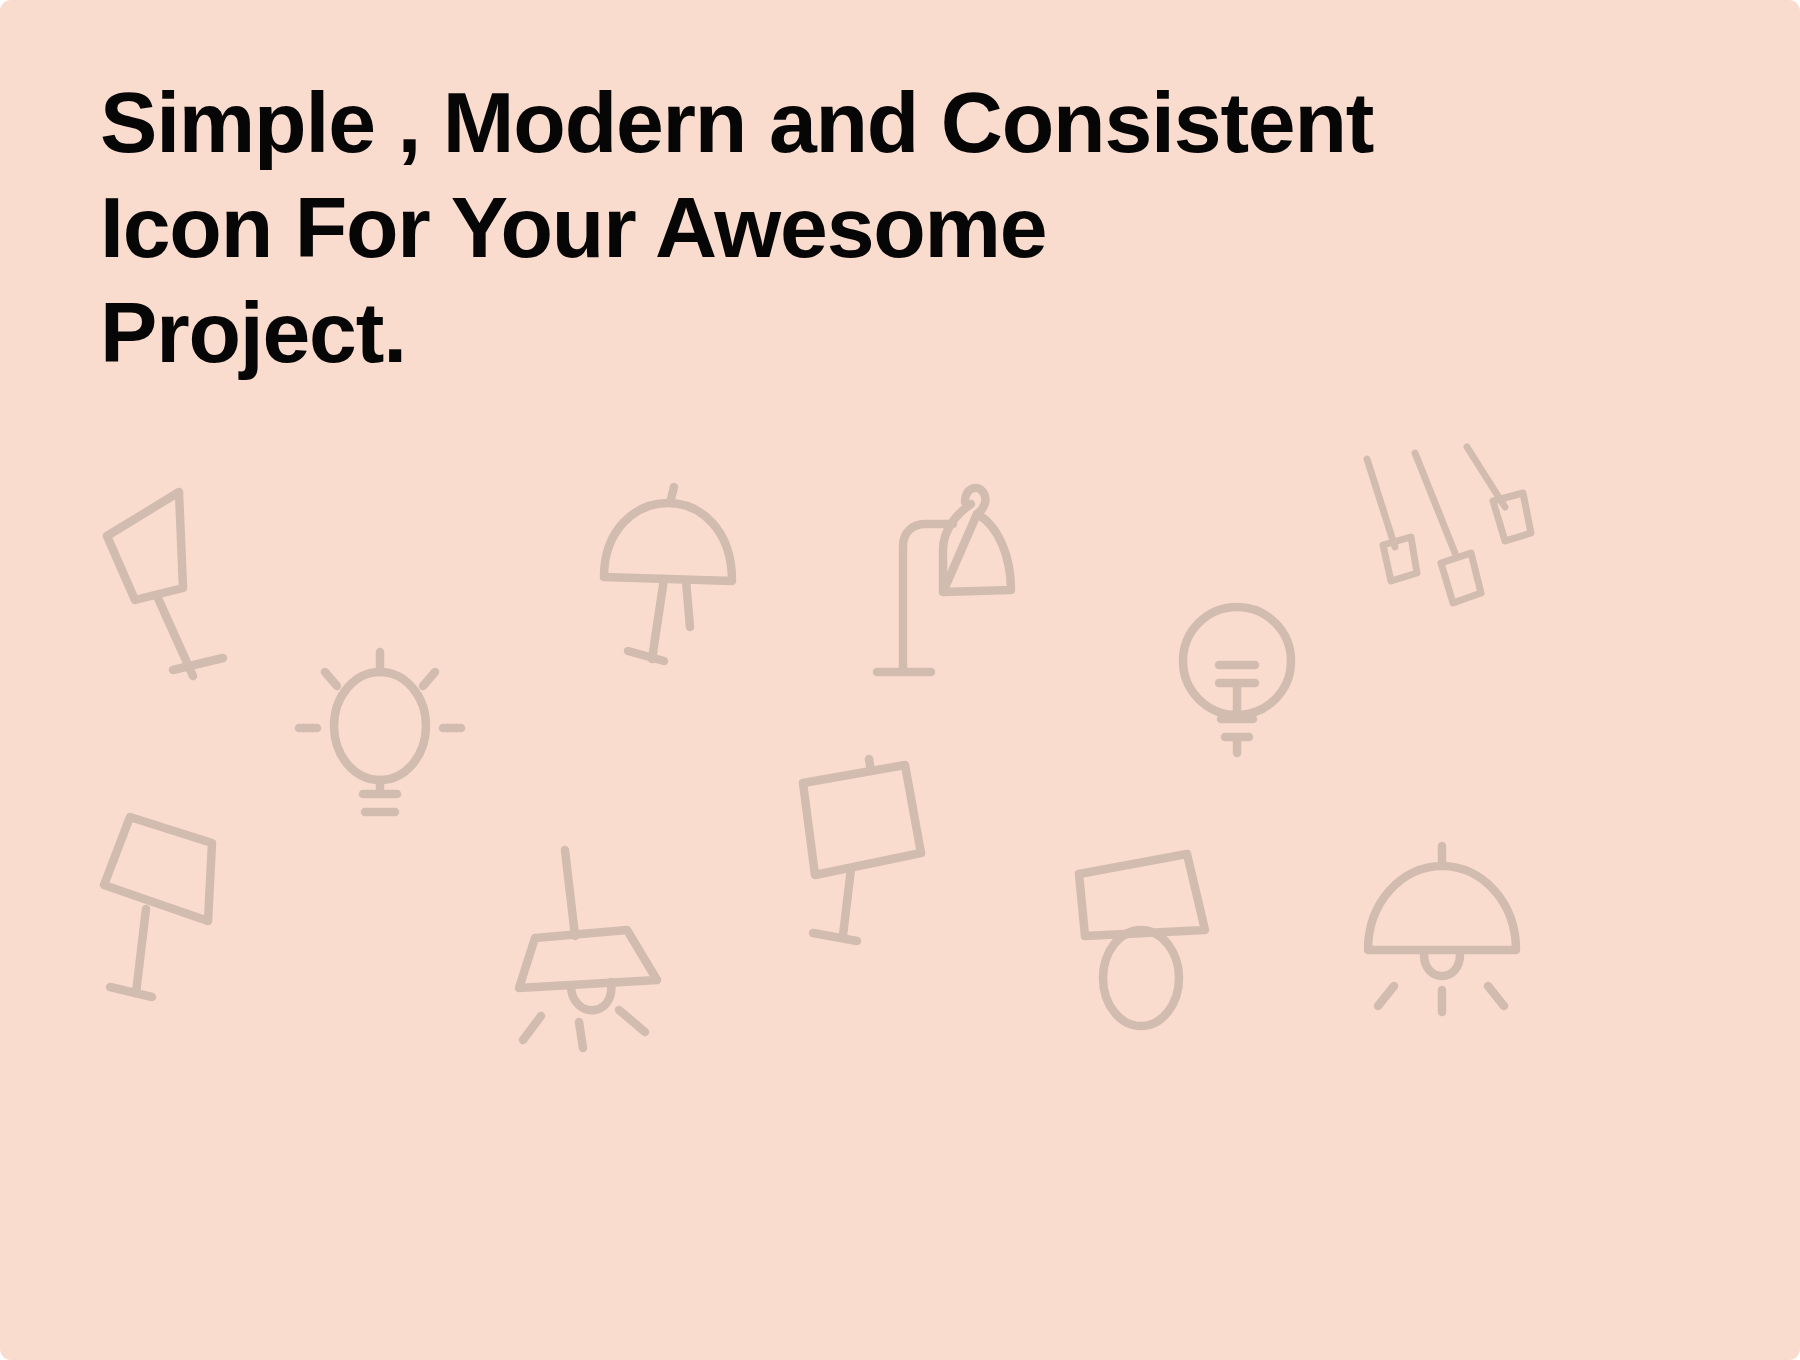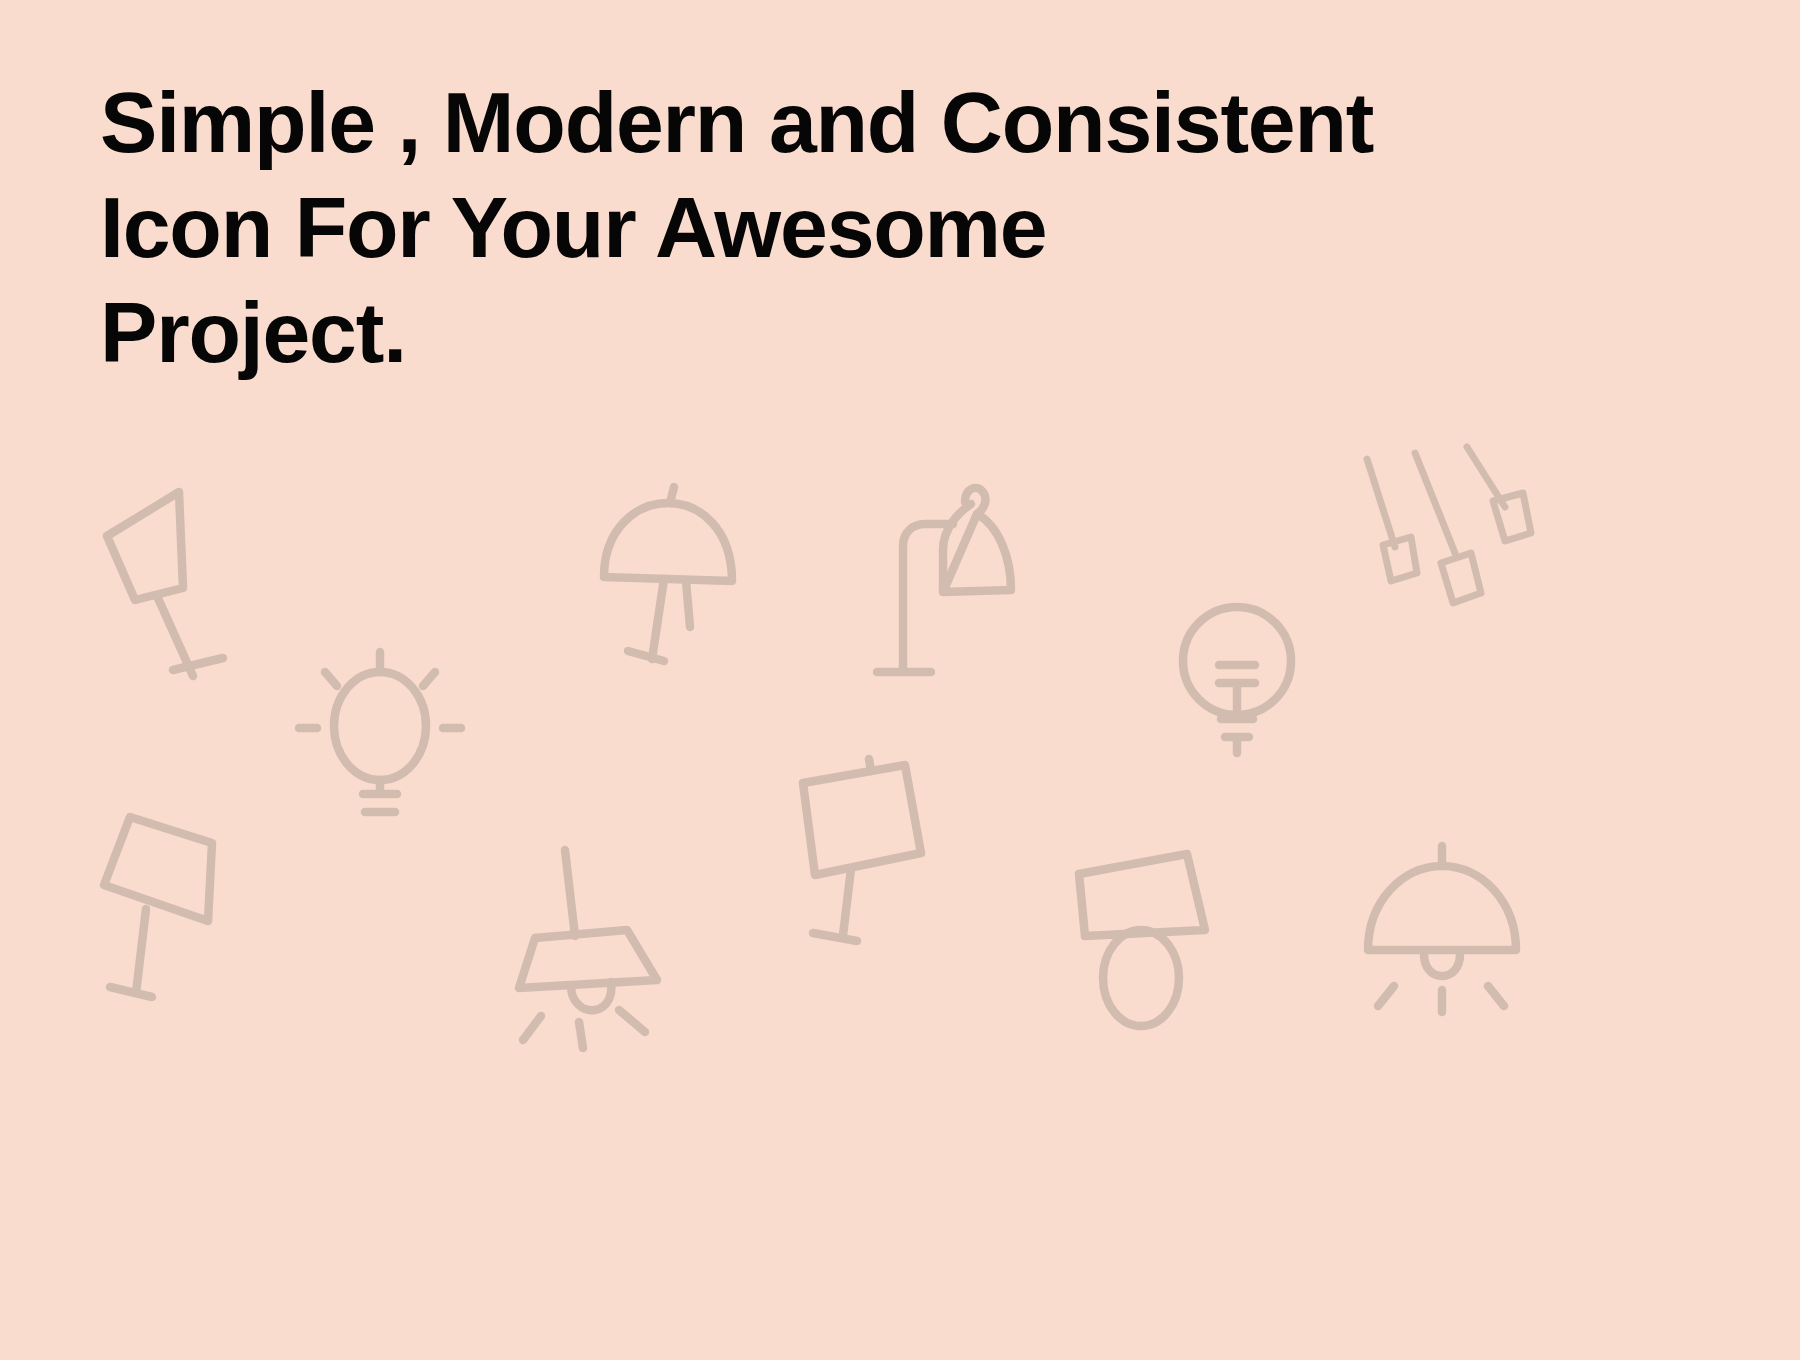--- a/index.html
+++ b/index.html
@@ -11,20 +11,21 @@
     height: 1360px;
     overflow: hidden;
     font-family: "Liberation Sans", sans-serif;
   }
   #poster {
     position: relative;
     width: 1800px;
     height: 1360px;
     background: #FADCCE;
     overflow: hidden;
+    border-radius: 11px;
   }
   #headline {
     position: absolute;
     left: 100px;
     top: 70px;
     width: 1400px;
     margin: 0;
     font-family: "Liberation Sans", sans-serif;
     font-weight: bold;
     font-size: 86px;

